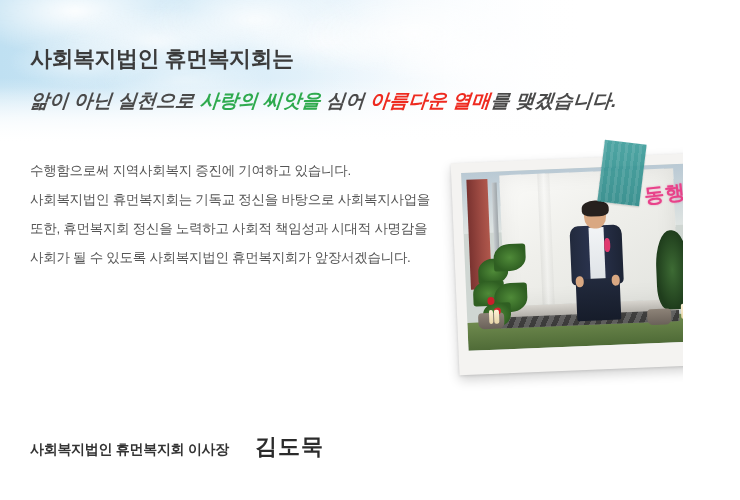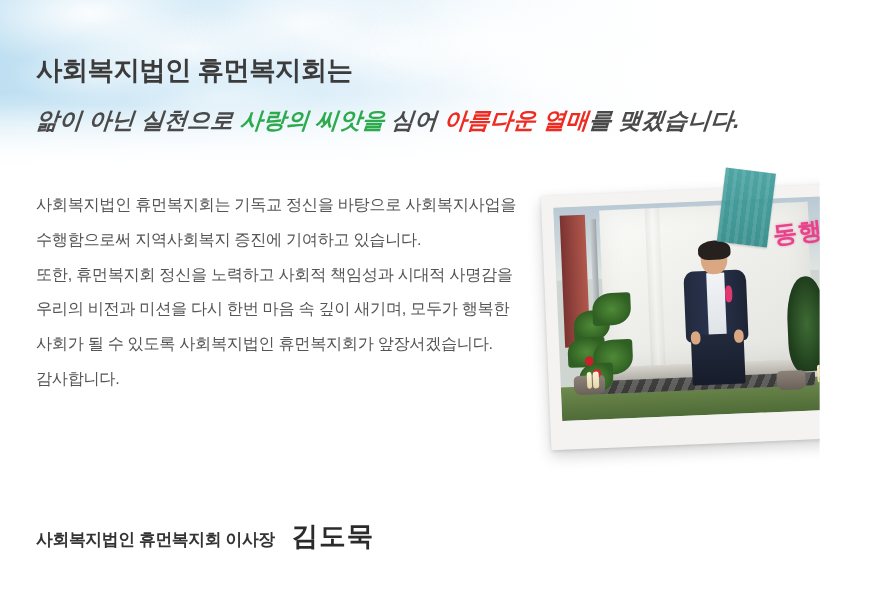--- a/index.html
+++ b/index.html
@@ -101,20 +101,21 @@
   }
   .body-copy .ln { display: block; white-space: nowrap; }
 
   
   .signature {
     position: absolute;
     left: 30px; top: 432px;
     display: flex;
     align-items: baseline;
     color: #333333;
+    gap: 12px;
   }
   .sig-title {
     font-size: 14px;
     font-weight: bold;
     letter-spacing: -0.3px;
   }
   .sig-name {
     font-size: 22px;
     font-weight: bold;
     margin-left: 14px;
@@ -325,26 +326,24 @@
     <div class="sky-fade-bottom"></div>
   </div>
 
   <div class="headline">사회복지법인 휴먼복지회는</div>
 
   <div class="subhead">
     <span>앎이 아닌 실천으로 </span><span class="sub-green">사랑의 씨앗을</span><span> 심어 </span><span class="sub-red">아름다운 열매</span><span>를 맺겠습니다.</span>
   </div>
 
   <div class="body-copy">
+    <span class="ln">수행함으로써 지역사회복지 증진에 기여하고 있습니다.</span>
     <span class="ln">사회복지법인 휴먼복지회는 기독교 정신을 바탕으로 사회복지사업을</span>
-    <span class="ln">수행함으로써 지역사회복지 증진에 기여하고 있습니다.</span>
     <span class="ln">또한, 휴먼복지회 정신을 노력하고 사회적 책임성과 시대적 사명감을</span>
-    <span class="ln">우리의 비전과 미션을 다시 한번 마음 속 깊이 새기며, 모두가 행복한</span>
     <span class="ln">사회가 될 수 있도록 사회복지법인 휴먼복지회가 앞장서겠습니다.</span>
-    <span class="ln">감사합니다.</span>
   </div>
 
   <div class="signature">
     <span class="sig-title">사회복지법인  휴먼복지회  이사장</span>
     <span class="sig-name">김도묵</span>
   </div>
 
   <div class="photo-area">
     <div class="polaroid">
       <div class="photo">

